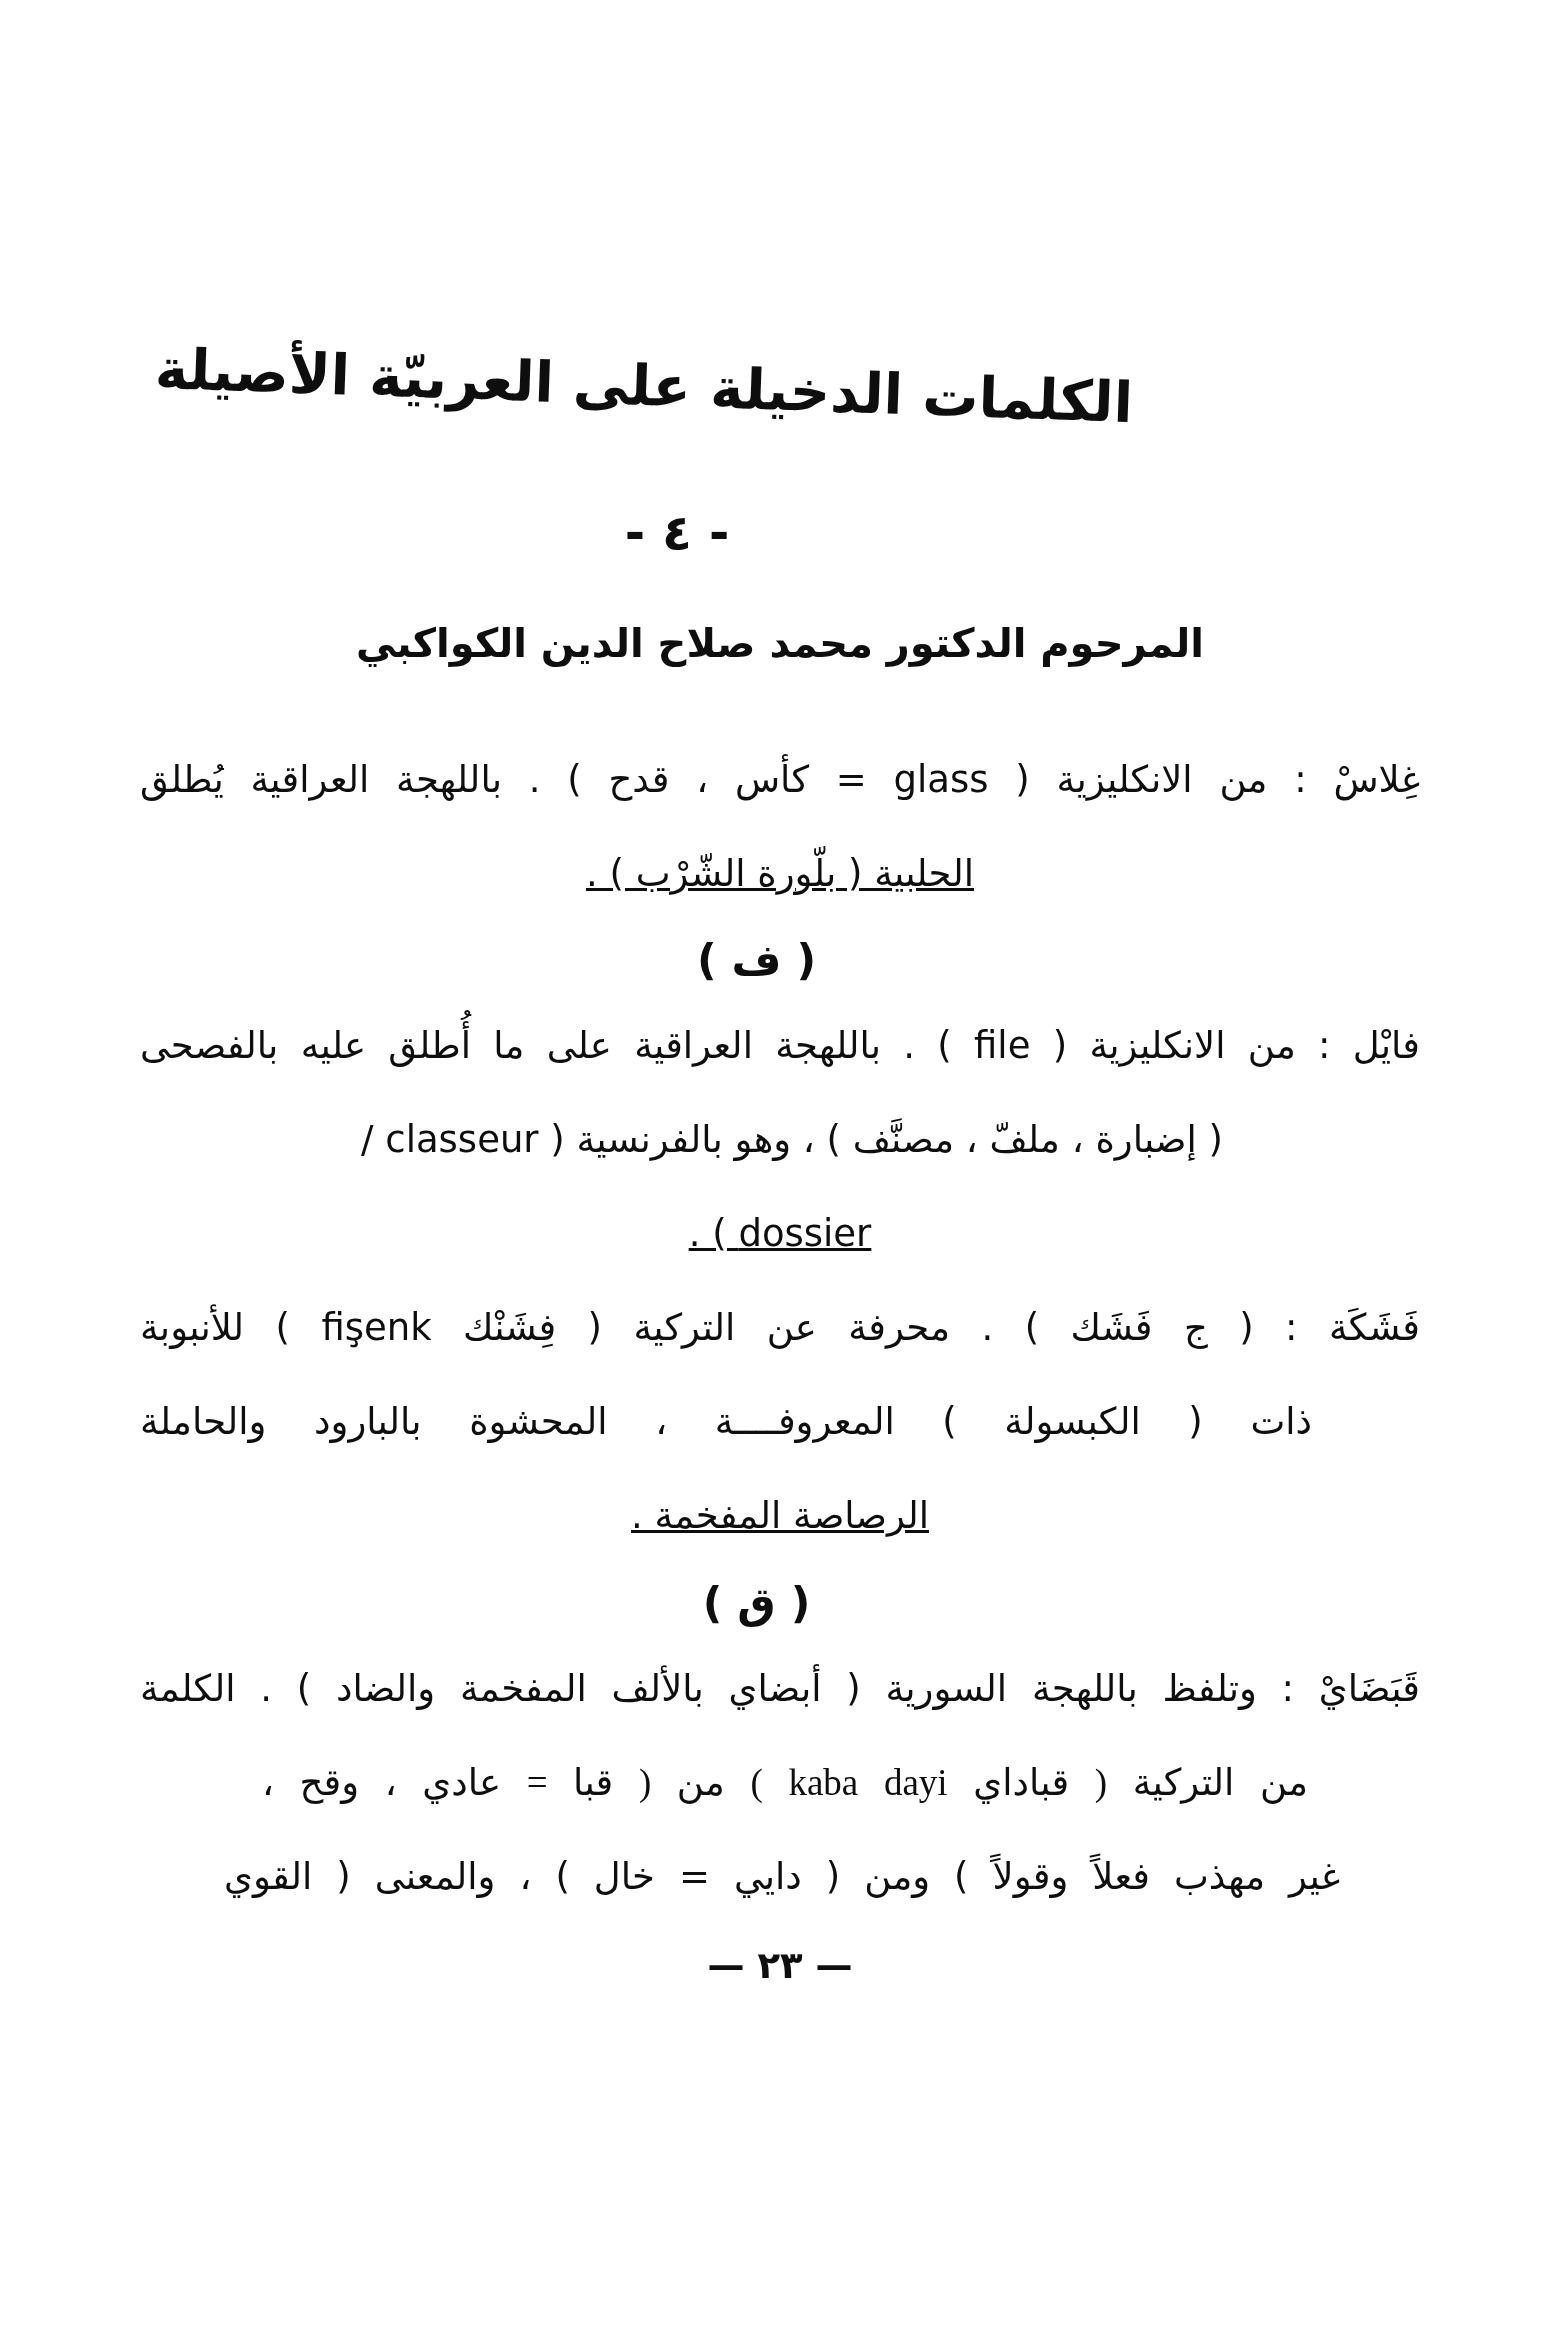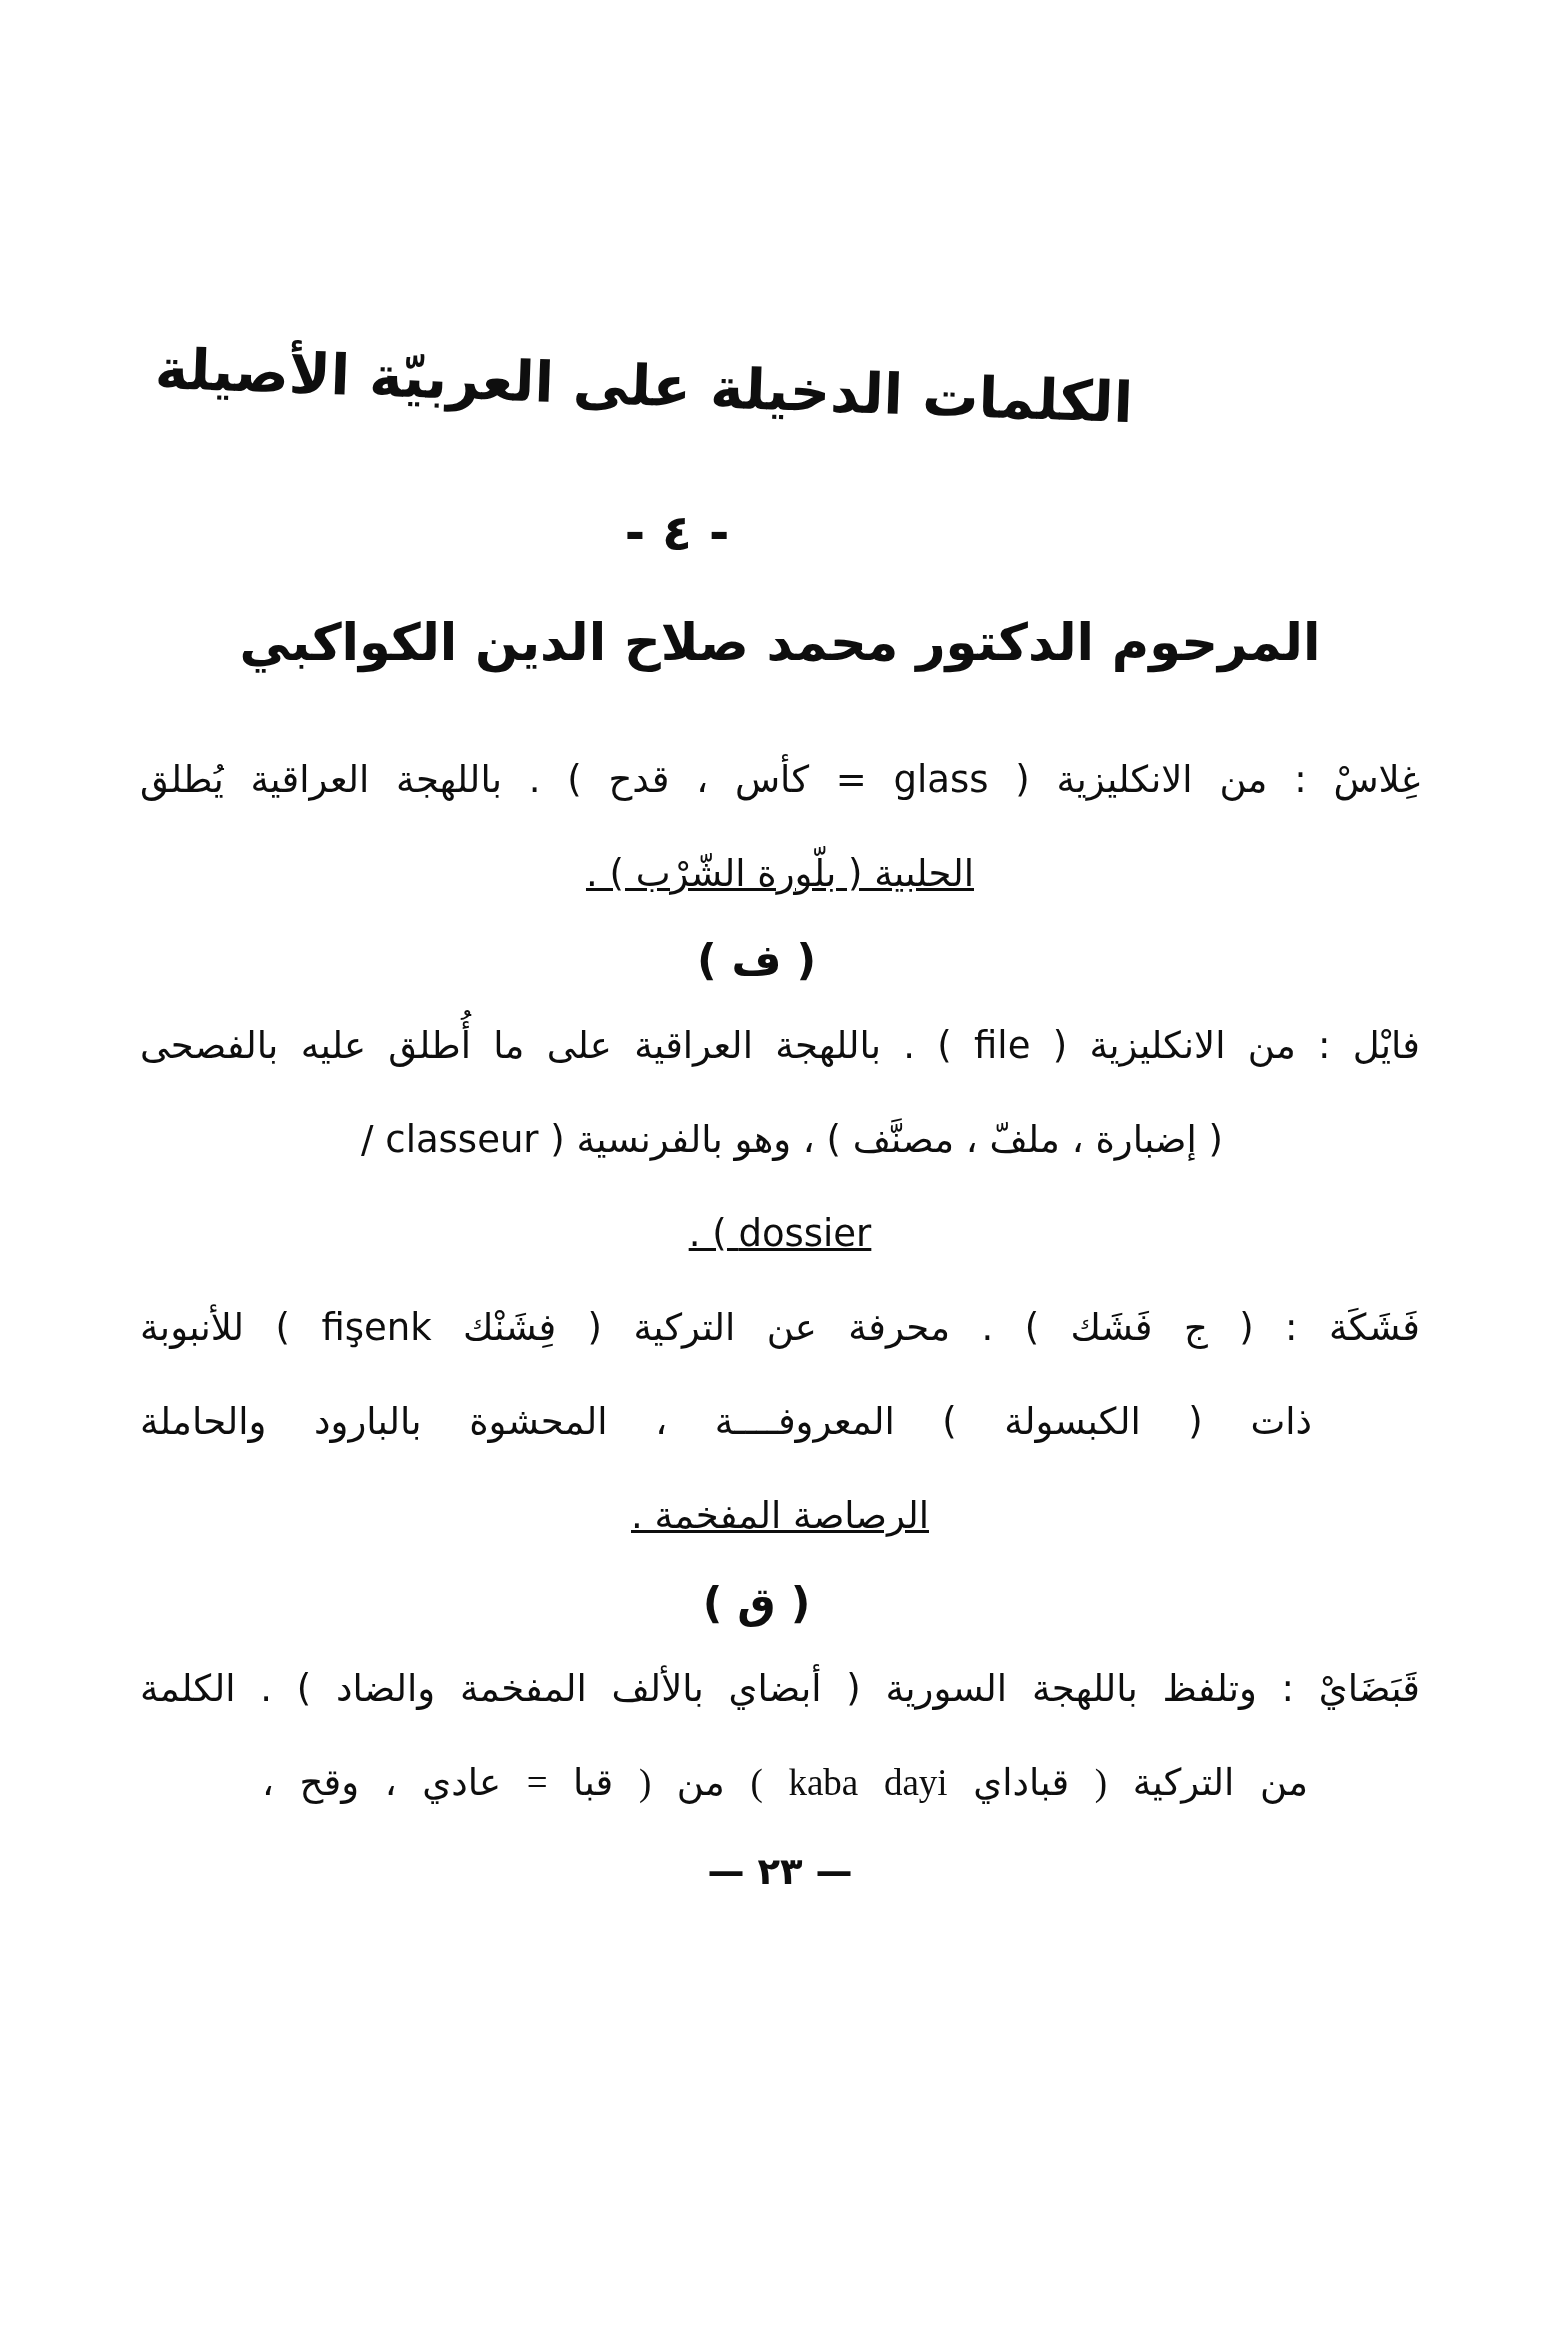--- a/index.html
+++ b/index.html
@@ -33,21 +33,21 @@
     margin-top: 84px;
     text-align: center;
     font-size: 49px;
     font-weight: 700;
     line-height: 58px;
     transform: translateX(-103px);
   }
   .author {
     margin-top: 54px;
     text-align: center;
-    font-size: 51px;
+    font-size: 40px;
     font-weight: 700;
     line-height: 52px;
   }
   .entries {
     margin-top: 64px;
   }
   .entry { margin: 0; }
   .line {
     font-size: 37px;
     line-height: 94px;
@@ -114,20 +114,21 @@
       <div class="line jf">فَشَكَة : ( ج فَشَك ) . محرفة عن التركية ( فِشَنْك fişenk ) للأنبوبة</div>
       <div class="line jf pr-fashaka">ذات ( الكبسولة ) المعروفــــة ، المحشوة بالبارود والحاملة</div>
       <div class="line center">الرصاصة المفخمة .</div>
     </section>
 
     <h2 class="section-head">( ق )</h2>
 
     <section class="entry">
       <div class="line jf">قَبَضَايْ : وتلفظ باللهجة السورية ( أبضاي بالألف المفخمة والضاد ) . الكلمة</div>
       <div class="line jf pr-qab2">من التركية ( قباداي kaba dayi ) من ( قبا = عادي ، وقح ،</div>
+      <div class="line jf pr-qab3">غير مهذب فعلاً وقولاً ) ومن ( دايي = خال ) ، والمعنى ( القوي</div>
     </section>
 
     <footer>
       <div class="page-num">— ٢٣ —</div>
     </footer>
 
   </main>
 
 </div>
 

